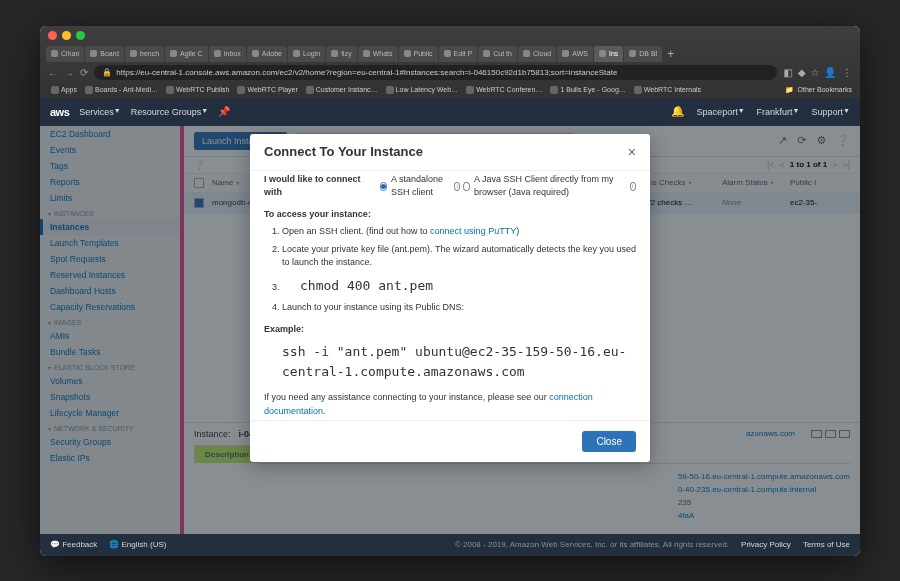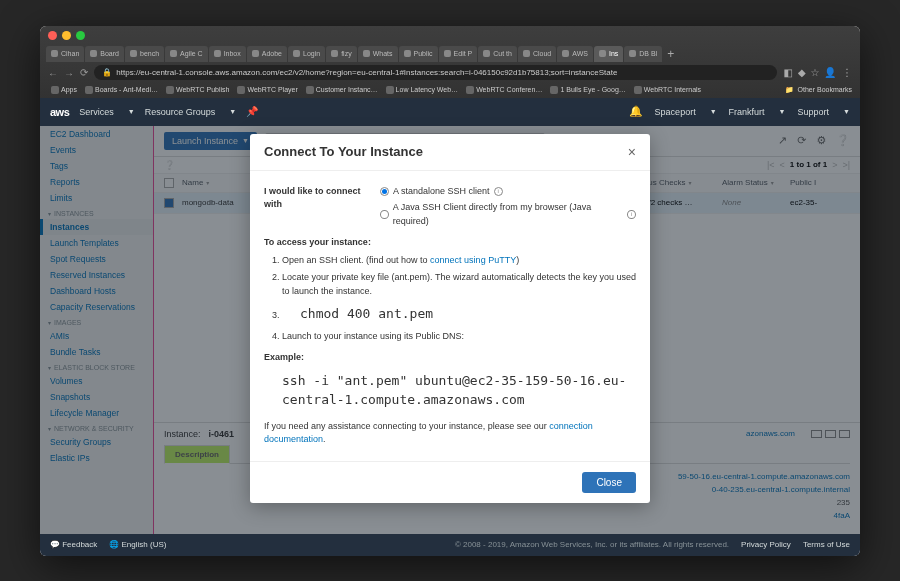--- a/index.html
+++ b/index.html
@@ -19,28 +19,28 @@
 .url-input{flex:1;background:#222;border-radius:9px;padding:2px 8px;color:#ccc;font-size:8px;display:flex;align-items:center;gap:4px;height:15px}
 .lock{color:#8a8}
 .url-icons{display:flex;gap:5px;color:#aaa;font-size:10px}
 .bookmarks{display:flex;gap:2px;padding:2px 8px;align-items:center;height:16px;overflow:hidden}
 .bm{display:flex;align-items:center;gap:2px;color:#ccc;font-size:7px;white-space:nowrap;padding:1px 3px}
 .bm-ico{width:8px;height:8px;background:#666;border-radius:2px}
 .other-bm{margin-left:auto;display:flex;align-items:center;gap:3px;color:#ccc;font-size:7px}
 
 .aws-bar{background:#232f3e;height:28px;display:flex;align-items:center;padding:0 10px;color:#d5dbdb;font-size:9px;gap:10px}
 .aws-logo{color:#fff;font-weight:600;font-size:11px;letter-spacing:-.5px}
-.aws-menu{display:flex;gap:14px;align-items:center;cursor:pointer}
+.aws-menu{display:flex;gap:0;align-items:flex-start;cursor:pointer}
 .caret{font-size:7px}
 .pin-ico{color:#aaa;font-size:10px}
 .aws-right{margin-left:auto;display:flex;gap:12px;align-items:center}
 .bell{font-size:11px}
 
 .body{flex:1;display:flex;background:#f2f3f3;position:relative;font-size:9px}
-.sidebar{width:114px;background:#f2f3f3;border-right:1px solid #ec4899;overflow-y:auto;color:#545b64}
+.sidebar{width:144px;background:#f2f3f3;border-right:4px solid #ec4899;overflow-y:auto;color:#545b64}
 .side-item{padding:3px 10px;cursor:pointer;font-size:8.5px;color:#0073bb}
 .side-item.active{color:#0073bb;font-weight:600;border-left:3px solid #0073bb;padding-left:7px;background:#eaeded}
 .side-head{padding:4px 8px 2px;font-size:7px;color:#879196;display:flex;align-items:center;gap:3px}
 .side-head::before{content:"▾";font-size:6px}
 
 .main{flex:1;display:flex;flex-direction:column;background:#fff;position:relative}
 .toolbar{background:#fff;border-bottom:1px solid #ddd;padding:6px 10px;display:flex;gap:8px;align-items:center;font-size:9px}
 .launch-btn{background:#2e73b8;color:#fff;padding:4px 8px;border-radius:2px;display:flex;align-items:center;gap:4px;cursor:pointer}
 .search-box{flex:1;display:flex;align-items:center;gap:4px;border:1px solid #ccc;padding:2px 6px;border-radius:2px;color:#666;max-width:280px}
 .toolbar-right{margin-left:auto;display:flex;align-items:center;gap:6px;color:#666}
@@ -74,24 +74,24 @@
 .footer{background:#232f3e;height:22px;display:flex;align-items:center;padding:0 10px;color:#d5dbdb;font-size:8px;gap:12px}
 .footer-right{margin-left:auto;display:flex;gap:12px}
 .flink{cursor:pointer}
 
 
 .overlay{position:absolute;inset:0;background:rgba(20,30,40,.5);display:flex;align-items:flex-start;justify-content:center;padding-top:8px;z-index:10}
 .modal{width:400px;background:#fff;border-radius:3px;box-shadow:0 4px 20px rgba(0,0,0,.3);font-size:9px;color:#333;max-height:410px;display:flex;flex-direction:column}
 .modal-head{padding:10px 14px;border-bottom:1px solid #eee;display:flex;align-items:center}
 .modal-title{font-size:13px;font-weight:600;color:#333}
 .modal-x{margin-left:auto;font-size:14px;color:#666;cursor:pointer}
-.modal-body{padding:14px 14px;overflow-y:auto;line-height:1.5}
+.modal-body{padding:2px 14px;overflow-y:auto;line-height:1.5}
 .opt-row{display:flex;gap:6px;margin-bottom:8px}
 .opt-lbl{font-weight:600;width:110px;flex-shrink:0}
-.opts{display:flex;flex-direction:column;gap:3px}
+.opts{display:flex;flex-direction:row;gap:3px}
 .radio-row{display:flex;align-items:center;gap:4px}
 .radio{width:9px;height:9px;border:1px solid #888;border-radius:50%;display:flex;align-items:center;justify-content:center;cursor:pointer}
 .radio.on::after{content:"";width:5px;height:5px;background:#0073e6;border-radius:50%}
 .info-ico{width:9px;height:9px;border:1px solid #888;border-radius:50%;font-size:6px;display:inline-flex;align-items:center;justify-content:center;color:#888;cursor:pointer}
 .sec-head{font-weight:600;margin:8px 0 4px}
 .ol{padding-left:18px}
 .ol li{margin-bottom:4px}
 .mono{font-family:Menlo,Consolas,monospace;font-size:13px;padding:2px 0 2px 18px;display:block;margin:3px 0}
 .lnk{color:#0073bb;cursor:pointer}
 .modal-foot{padding:10px 14px;border-top:1px solid #eee;display:flex;justify-content:flex-end}
@@ -346,21 +346,21 @@
           <div class="layout-ico">
             <div class="li"></div>
             <div class="li"></div>
             <div class="li"></div>
           </div>
         </div>
         <div class="tabs">
           <div class="dtab active">Description</div>
         </div>
         <div class="detail-body">
-          <div class="dcol" style="margin-left:auto;text-align:right">
+          <div class="dcol" style="margin-left:auto;text-align:left">
             <span class="dv">59-50-16.eu-central-1.compute.amazonaws.com</span>
             <span class="dv">0-40-235.eu-central-1.compute.internal</span>
             <span>235</span>
             <span class="dv">4faA</span>
           </div>
         </div>
       </div>
     </div>
 
     <div class="overlay">

